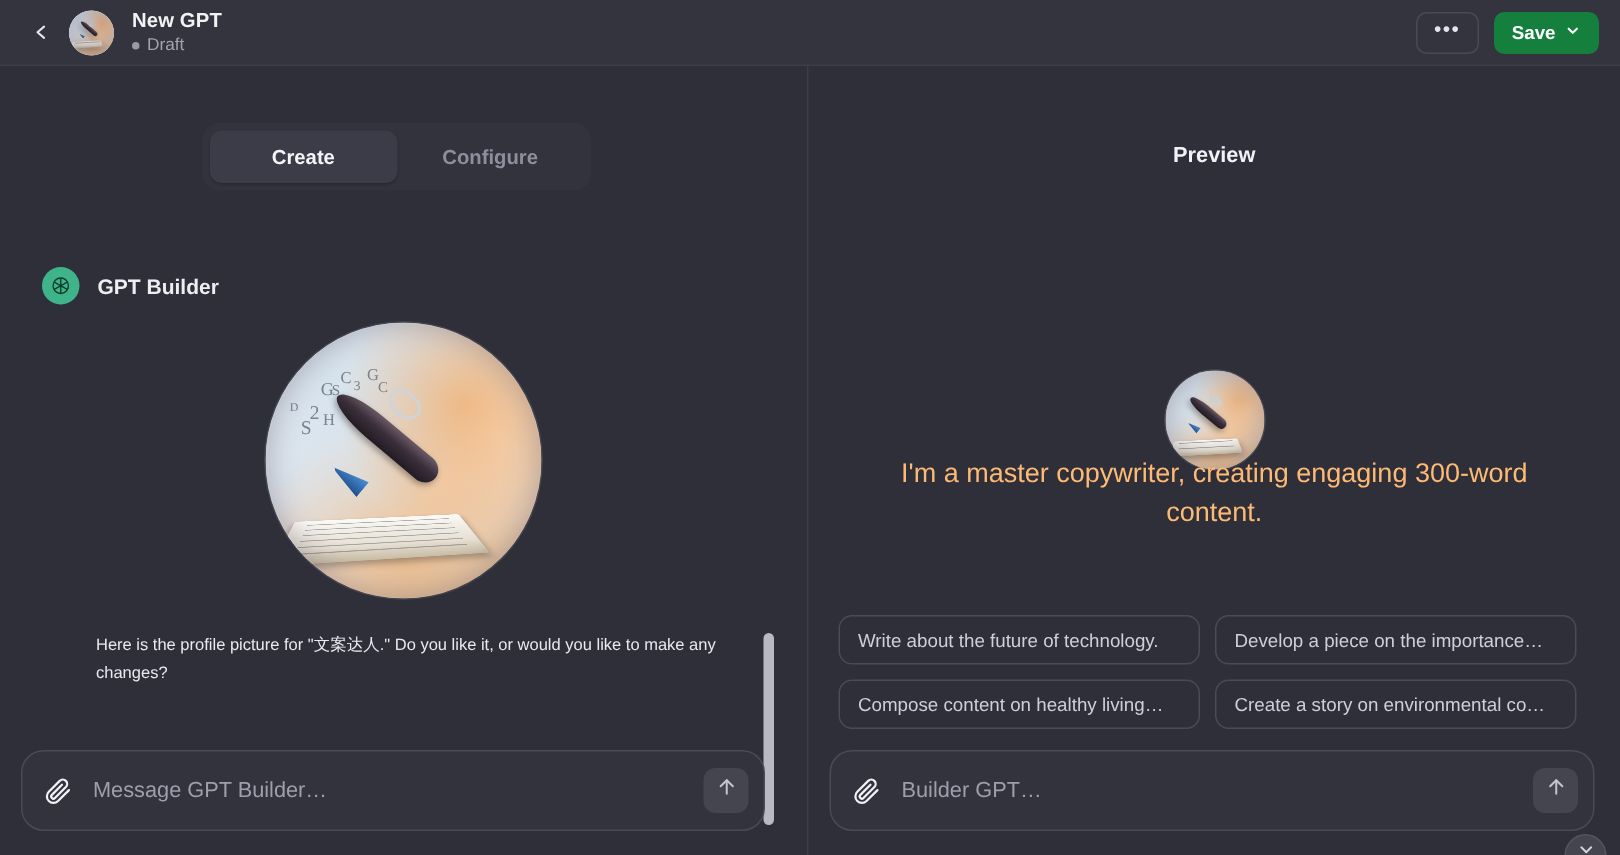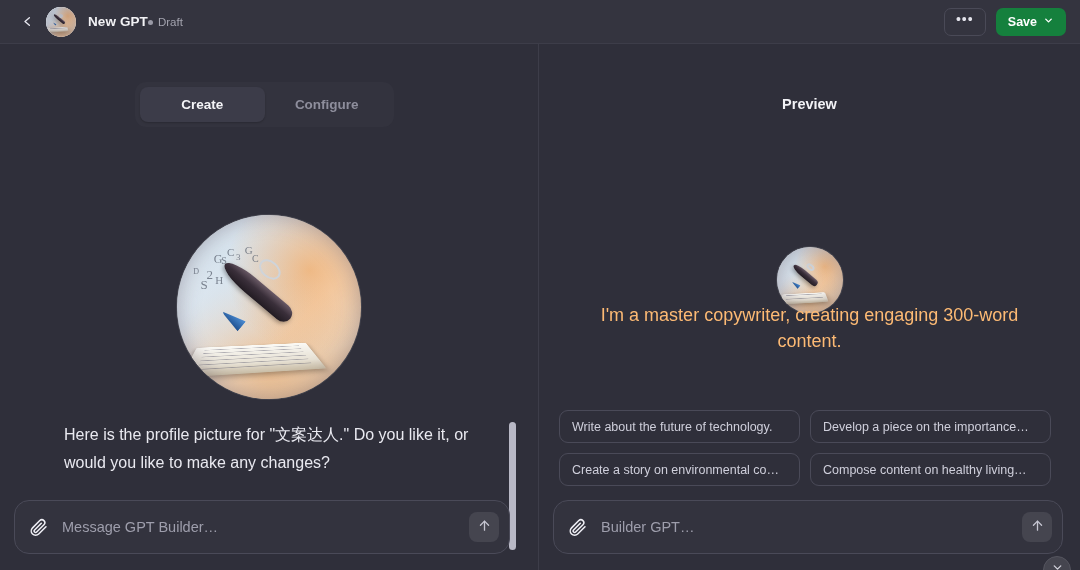--- a/index.html
+++ b/index.html
@@ -55,20 +55,21 @@
     margin-left: 6px;
     flex: 0 0 auto;
     overflow: hidden;
     position: relative;
     background: #c8ccd6;
   }
 
   .header-meta {
     margin-left: 12px;
     display: flex;
+    flex-direction: column;
     justify-content: center;
     line-height: 1.15;
   }
   .header-title {
     font-size: 13.5px;
     font-weight: bold;
     color: #f2f2f5;
     letter-spacing: .1px;
   }
   .header-status {
@@ -224,21 +225,21 @@
     width: 184px;
     height: 184px;
     border-radius: 50%;
     overflow: hidden;
     position: relative;
     box-shadow: 0 0 0 1px rgba(255,255,255,.10);
   }
 
   .chat-text {
     margin: 22px 48px 4px 64px;
-    font-size: 16px;
+    font-size: 11px;
     line-height: 1.72;
     color: #e9e9f0;
   }
 
   .scrollbar-track {
     position: absolute;
     top: 378px;
     left: 509px;
     width: 7px;
     height: 128px;
@@ -503,20 +504,29 @@
 
   <div class="divider"></div>
 
   <div class="pane-left">
 
     <div class="tabs">
       <div class="tab active">Create</div>
       <div class="tab">Configure</div>
     </div>
 
+    <div class="builder-row">
+      <div class="oai-badge">
+        <svg width="15" height="15" viewBox="0 0 24 24" fill="none" stroke="#0f3d2c" stroke-width="1.5">
+          <circle cx="12" cy="12" r="8.2"></circle>
+          <path d="M12 4.2 L12 19.8 M5.1 8.1 L18.9 15.9 M5.1 15.9 L18.9 8.1"></path>
+        </svg>
+      </div>
+      <div class="builder-name">GPT Builder</div>
+    </div>
 
     <div class="chat-scroll">
       <div class="chat-image-wrap">
         <div class="profile-pic">
           <div class="art">
             <div class="art-bg"></div>
             <div class="art-splash"></div>
             <div class="art-glyphs">
               <span style="left:38%;top:2%;font-size:11px;">C</span>
               <span style="left:62%;top:0%;font-size:11px;">G</span>
@@ -583,22 +593,22 @@
           <div class="art-vignette"></div>
         </div>
       </div>
     </div>
 
     <div class="preview-tagline">I'm a master copywriter, creating engaging 300-word content.</div>
 
     <div class="chips">
       <div class="chip">Write about the future of technology.</div>
       <div class="chip">Develop a piece on the importance…</div>
+      <div class="chip">Compose content on healthy living…</div>
       <div class="chip">Create a story on environmental co…</div>
-      <div class="chip">Compose content on healthy living…</div>
     </div>
 
     <div class="composer composer-right">
       <span class="clip-icon">
         <svg width="19" height="19" viewBox="0 0 24 24" fill="none" stroke="#f0f0f6" stroke-width="1.9" stroke-linecap="round" stroke-linejoin="round">
           <path d="M21.44 11.05 12.25 20.24a5.5 5.5 0 0 1-7.78-7.78l9.19-9.19a3.67 3.67 0 0 1 5.19 5.19l-9.2 9.19a1.83 1.83 0 0 1-2.59-2.59l8.49-8.48"></path>
         </svg>
       </span>
       <div class="composer-placeholder">Builder GPT…</div>
       <div class="send-btn">

